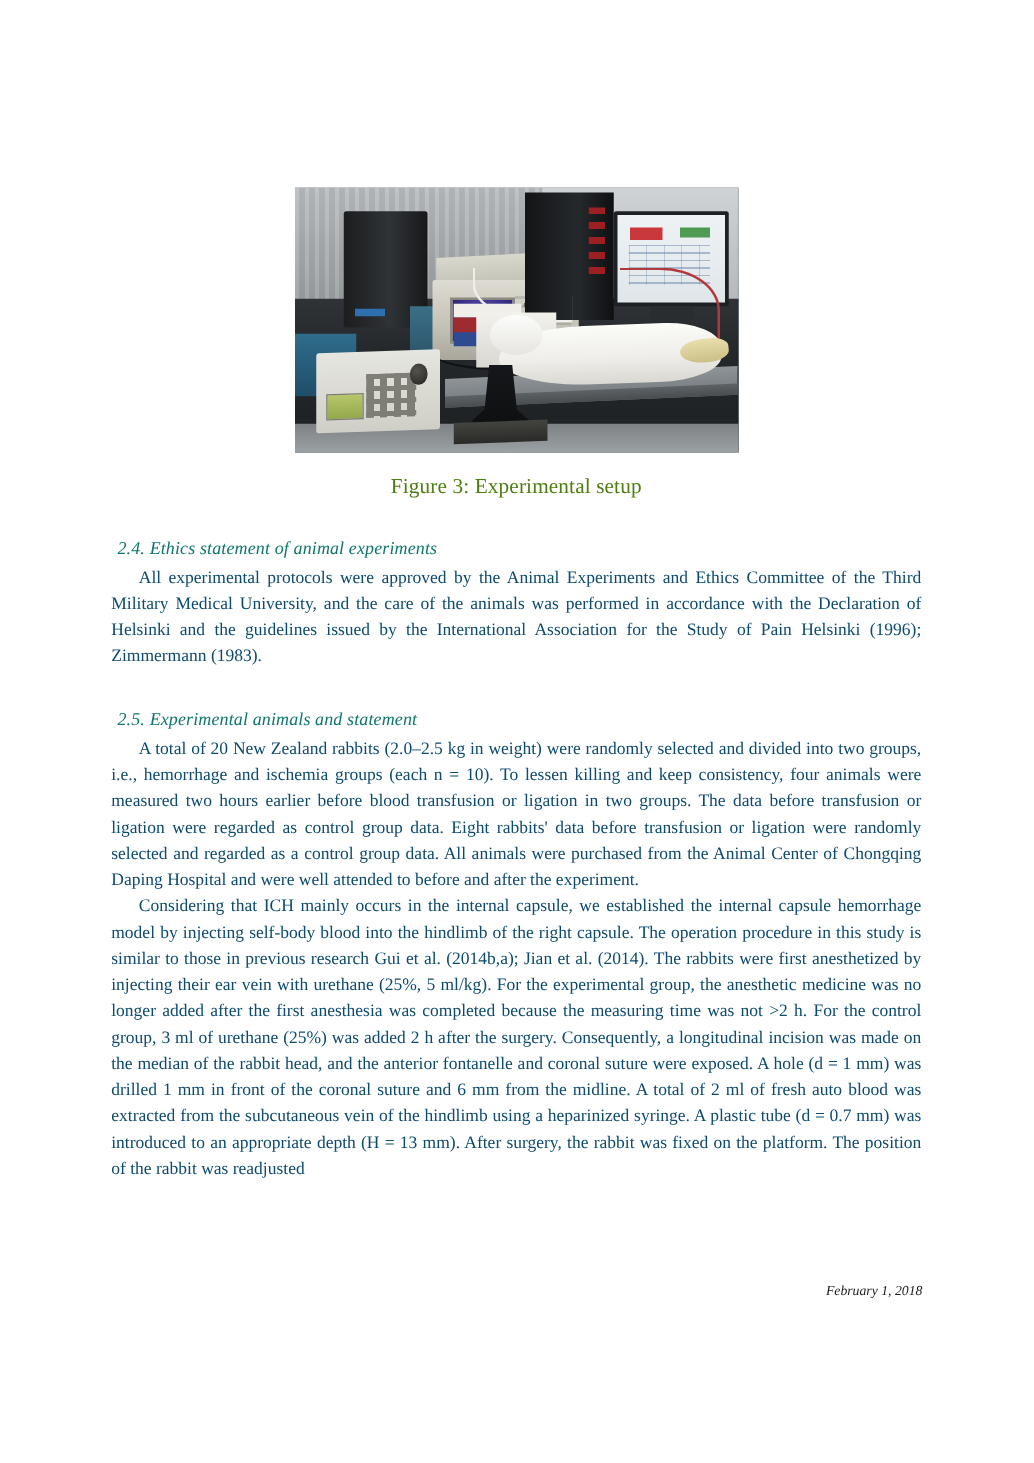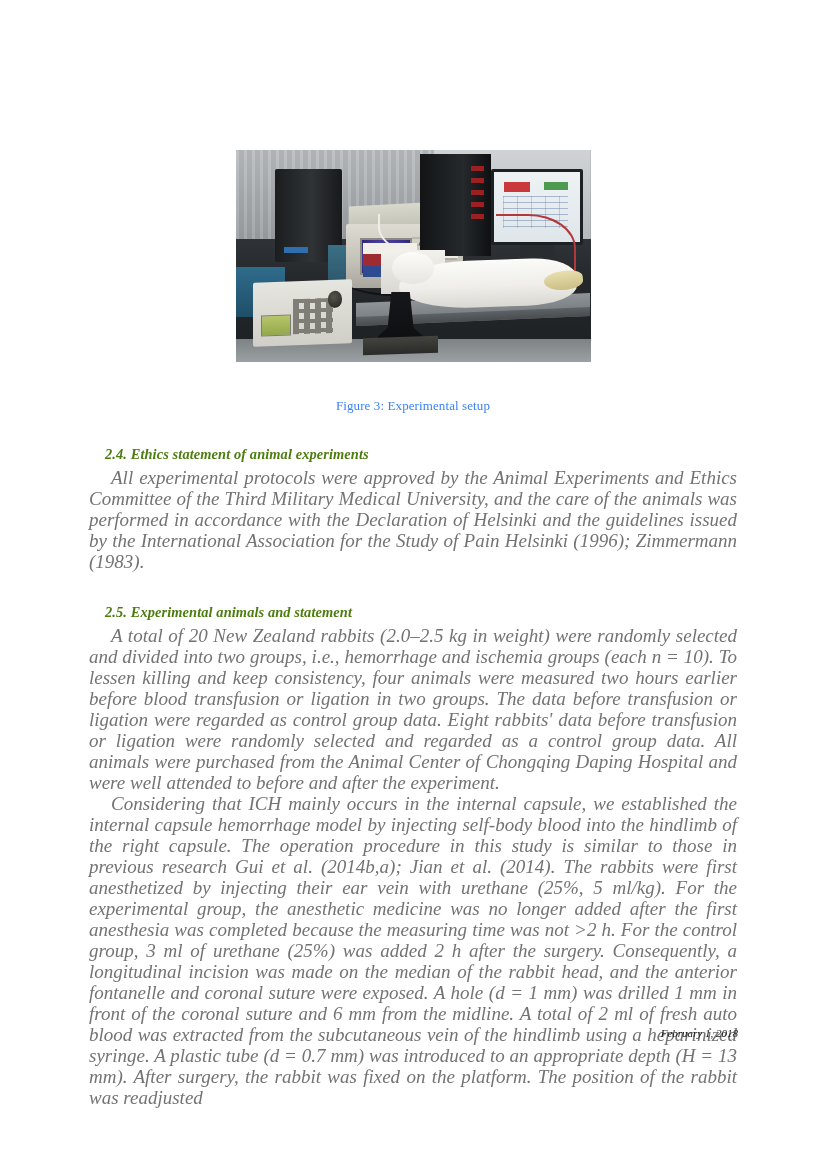--- a/index.html
+++ b/index.html
@@ -258,48 +258,46 @@
     border-left:2px solid #efeeea;
     border-radius:0 0 0 70%;
   }
   .ph-cable-blk {
     position:absolute; left:30%; top:52%; width:30%; height:16%;
     border-bottom:2px solid #0f1113;
     border-radius:0 0 50% 50%;
   }
 
   .caption {
-    margin-top: 36px;
-    font-size: 13px;
+    margin-top: 17px;
+    font-size: 17px;
     text-align: center;
-    color: #3b82f6;
+    color: #4d7c0f;
     letter-spacing: .1px;
   }
 
   
   .sec-head {
     font-style: italic;
     font-size: 14.4px;
-    margin: 32px 0 4px 16px;
-    color: #4d7c0f;
+    margin: 32px 0 4px 5px;
+    color: #0f766e;
     letter-spacing: .1px;
-    font-weight: bold;
   }
   .sec-head .num { font-style: italic; }
 
   p.body {
     margin: 0;
-    font-size: 19px;
+    font-size: 14px;
     line-height: 21.0px;
     text-align: justify;
     text-justify: inter-word;
     text-indent: 22px;
-    color: #737373;
+    color: #0c4a6e;
     hyphens: manual;
-    font-style: italic;
     -webkit-hyphens: manual;
   }
 
   .footer-date {
     position: absolute;
     right: 89px;
     top: 1027px;
     font-style: italic;
     font-size: 11px;
     color: #1a1a1a;

